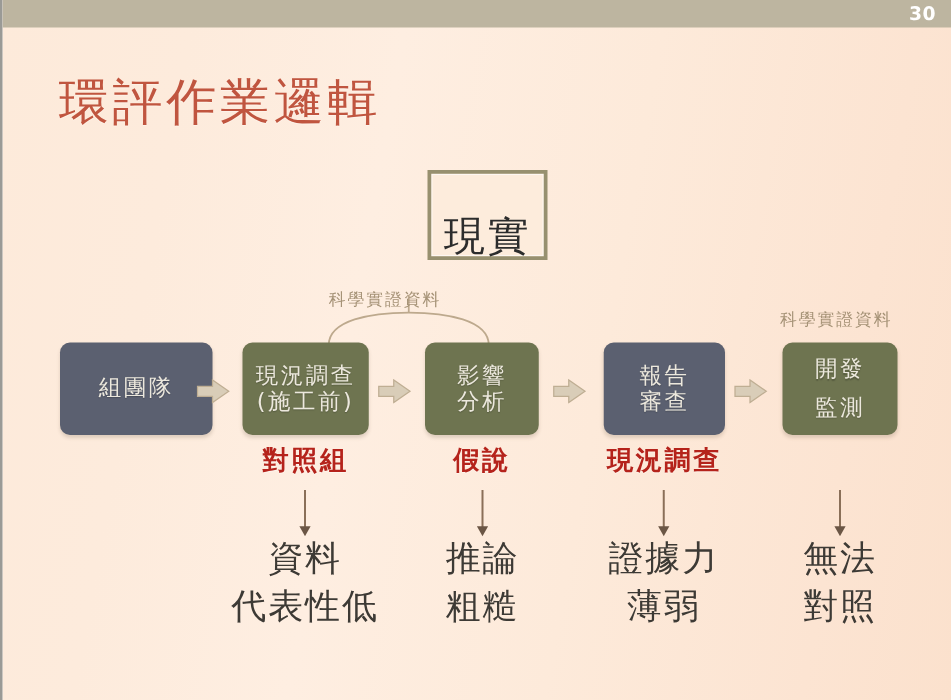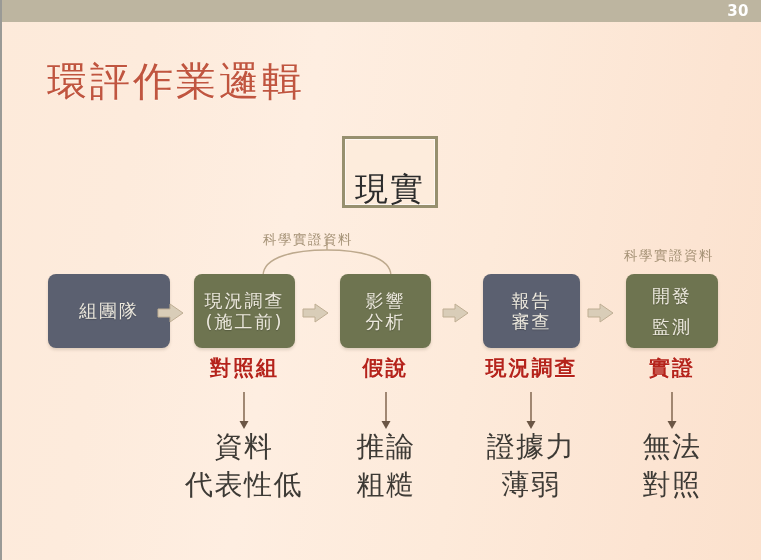--- a/index.html
+++ b/index.html
@@ -247,21 +247,20 @@
   </div>
   <div class="chev" id="chev4">
     <svg width="28" height="20" viewBox="0 0 28 20">
       <path d="M1 6 L13 6 L13 1 L26 10 L13 19 L13 14 L1 14 Z" fill="#d9cdb8" stroke="#bfae93" stroke-width="1"></path>
     </svg>
   </div>
 
   <div class="redcap" id="cap2">對照組</div>
   <div class="redcap" id="cap3">假說</div>
   <div class="redcap" id="cap4">現況調查</div>
-  <div class="redcap" id="cap5">實證</div>
 
   <div class="darr" id="darr2">
     <svg width="14" height="38" viewBox="0 0 14 38">
       <path d="M7 0 L7 30" stroke="#8a6f58" stroke-width="1.6" fill="none"></path>
       <path d="M2.5 29 L11.5 29 L7 37 Z" fill="#6b5645"></path>
     </svg>
   </div>
   <div class="darr" id="darr3">
     <svg width="14" height="38" viewBox="0 0 14 38">
       <path d="M7 0 L7 30" stroke="#8a6f58" stroke-width="1.6" fill="none"></path>

